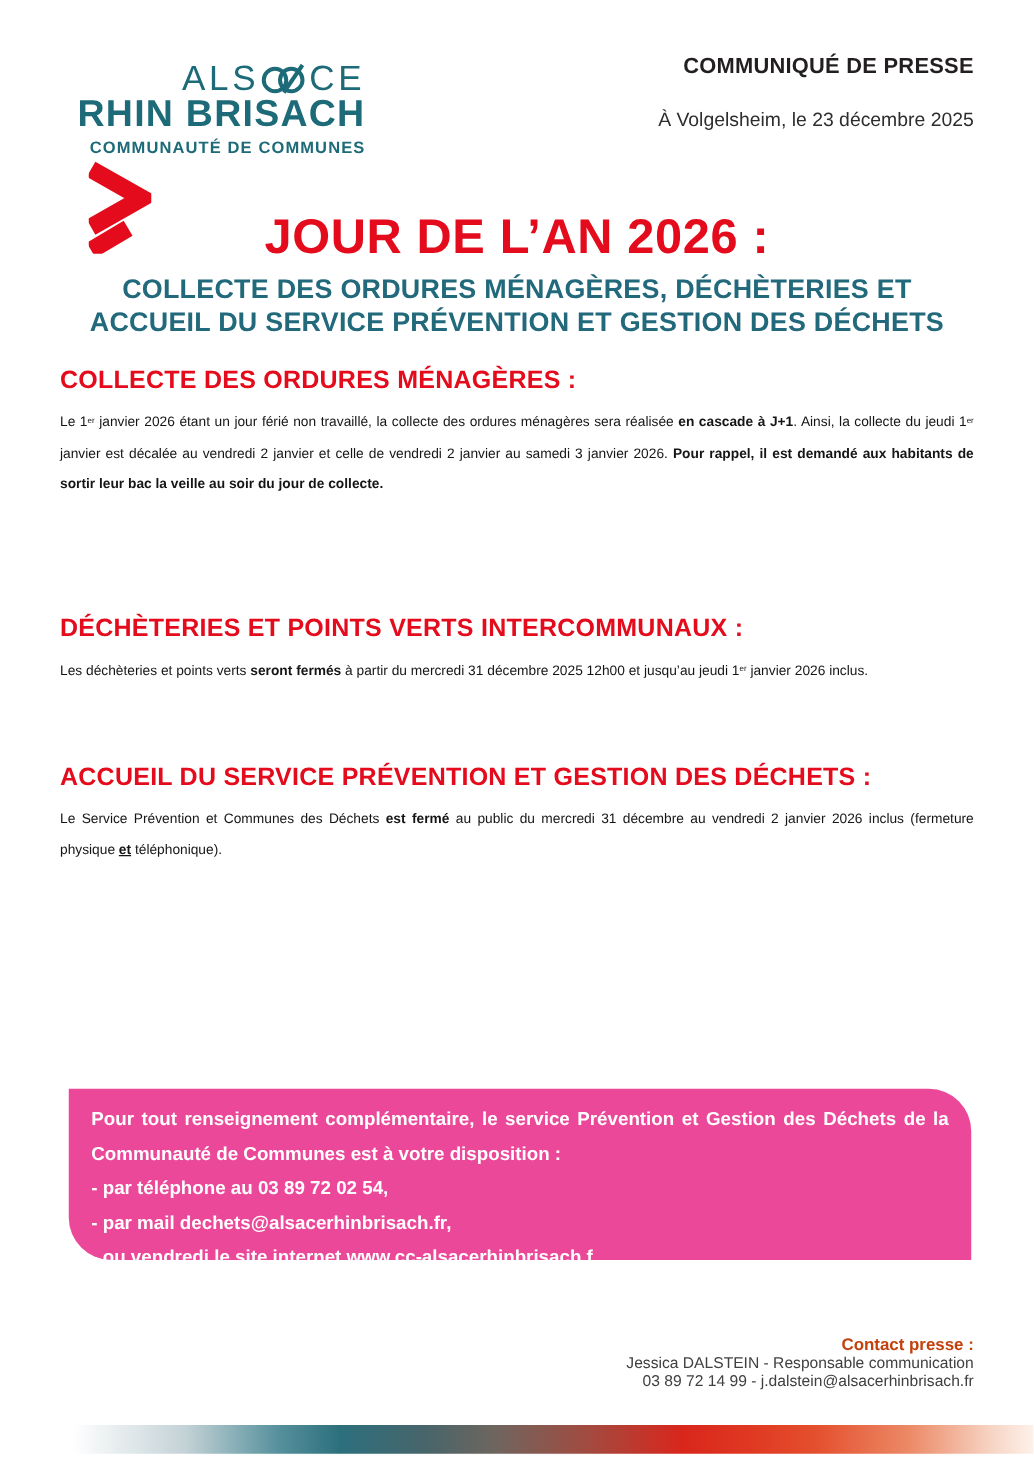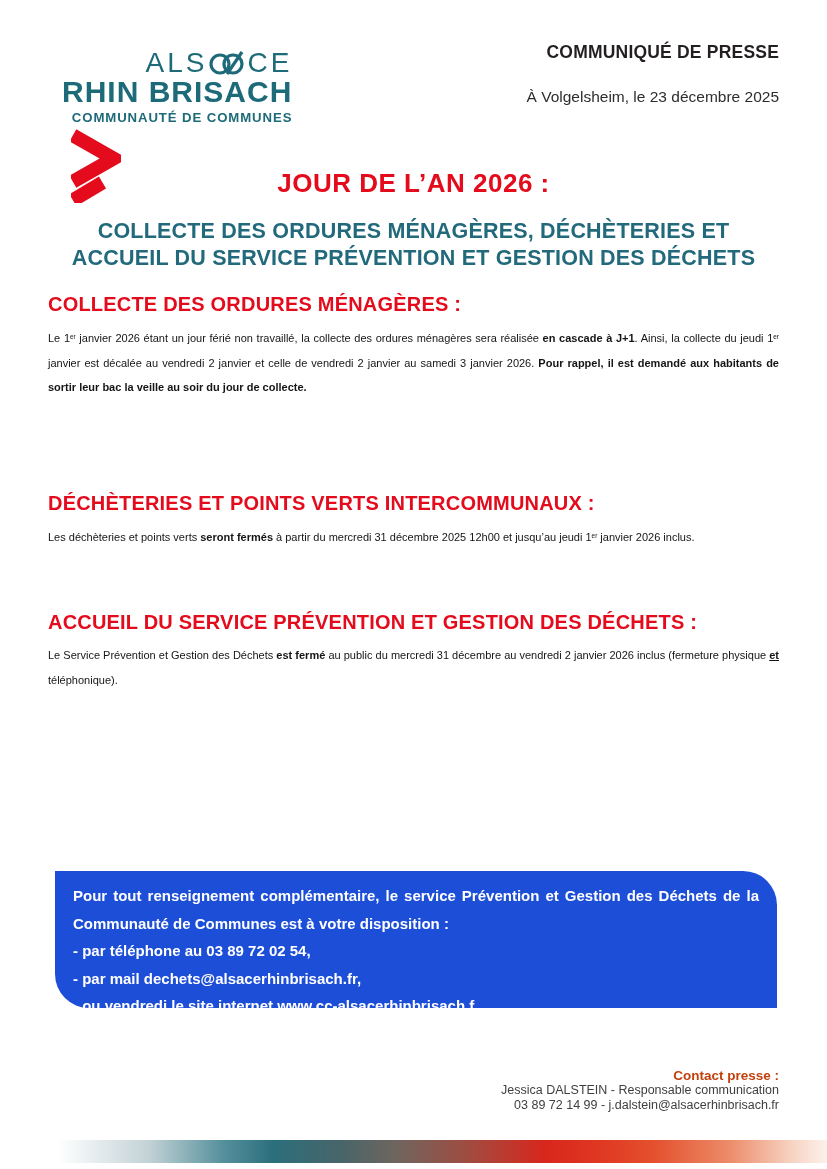--- a/index.html
+++ b/index.html
@@ -22,42 +22,42 @@
   .tagline-line { font-size:13.2px; font-weight:bold; letter-spacing:0.9px; margin-top:3px; }
   .chevron { margin-left:9px; margin-top:2px; }
 
   .header-right { position:absolute; top:42px; right:48px; text-align:right; }
   .press-label { font-size:17.5px; font-weight:bold; color:#231f20; letter-spacing:0.2px; }
   .dateline { margin-top:25px; font-size:15.5px; color:#2d2d2d; }
 
   
   .main-title {
     position:absolute; left:0; right:0; top:168px; text-align:center;
-    color:#e30b1c; font-size:26px; font-weight:bold; letter-spacing:0.5px;
+    color:#e30b1c; font-size:39px; font-weight:bold; letter-spacing:0.5px;
   }
   .subtitle {
     position:absolute; left:30px; right:30px; top:218px; text-align:center;
     color:#21697b; font-size:21.5px; font-weight:bold; line-height:27px; letter-spacing:0.2px;
   }
 
   
   .sec { position:absolute; left:48px; width:731px; }
   .sec h2 { color:#e30b1c; font-size:20px; font-weight:bold; letter-spacing:0.2px; line-height:23px; }
   .sec p  { margin-top:9px; font-size:11px; line-height:24.5px; text-align:justify; color:#151515; }
   .sec-0 { top:293px; }
   .sec-1 { top:492px; }
   .sec-2 { top:611px; }
   .seg-b { font-weight:bold; }
   .seg-u { text-decoration:underline; }
   .seg-sup { font-size:0.58em; vertical-align:0.5em; }
 
   
   .info-box {
     position:absolute; left:55px; top:871px; width:722px; height:137px;
-    background:#1d4ed8; border-radius:0 34px 0 34px;
+    background:#ec4899; border-radius:0 34px 0 34px;
     padding:11px 18px 0 18px; color:#ffffff; font-weight:bold;
   }
   .info-intro { font-size:15px; line-height:27.5px; text-align:justify; }
   .info-item  { font-size:15px; line-height:27.5px; }
 
   
   .contact { position:absolute; right:48px; top:1068px; text-align:right; }
   .contact-label { font-size:13.5px; font-weight:bold; color:#c2410c; }
   .contact-line { font-size:12.5px; color:#404040; line-height:15px; }
   .contact-line:first-of-type { margin-top:7px; }
@@ -112,21 +112,21 @@
     <p><span>Le 1</span><span class="seg-sup">er</span><span> janvier 2026 étant un jour férié non travaillé, la collecte des ordures ménagères sera réalisée </span><span class="seg-b">en cascade à J+1</span><span>. Ainsi, la collecte du jeudi 1</span><span class="seg-sup">er</span><span> janvier est décalée au vendredi 2 janvier et celle de vendredi 2 janvier au samedi 3 janvier 2026. </span><span class="seg-b">Pour rappel, il est demandé aux habitants de sortir leur bac la veille au soir du jour de collecte.</span></p>
   </section>
 
   <section class="sec sec-1">
     <h2>DÉCHÈTERIES ET POINTS VERTS INTERCOMMUNAUX :</h2>
     <p><span>Les déchèteries et points verts </span><span class="seg-b">seront fermés</span><span> à partir du mercredi 31 décembre 2025 12h00 et jusqu’au jeudi 1</span><span class="seg-sup">er</span><span> janvier 2026 inclus.</span></p>
   </section>
 
   <section class="sec sec-2">
     <h2>ACCUEIL DU SERVICE PRÉVENTION ET GESTION DES DÉCHETS :</h2>
-    <p><span>Le Service Prévention et Gestion des Déchets </span><span class="seg-b">est fermé</span><span> au public du mercredi 31 décembre au vendredi 2 janvier 2026 inclus (fermeture physique </span><span class="seg-b seg-u">et</span><span> téléphonique).</span></p>
+    <p><span>Le Service Prévention et Communes des Déchets </span><span class="seg-b">est fermé</span><span> au public du mercredi 31 décembre au vendredi 2 janvier 2026 inclus (fermeture physique </span><span class="seg-b seg-u">et</span><span> téléphonique).</span></p>
   </section>
 
   <div class="info-box">
     <div class="info-intro">Pour tout renseignement complémentaire, le service Prévention et Gestion des Déchets de la Communauté de Communes est à votre disposition :</div>
     <div>
         <div class="info-item">- par téléphone au 03 89 72 02 54,</div>
         <div class="info-item">- par mail dechets@alsacerhinbrisach.fr,</div>
         <div class="info-item">- ou vendredi le site internet www.cc-alsacerhinbrisach.f</div>
       </div>
   </div>

